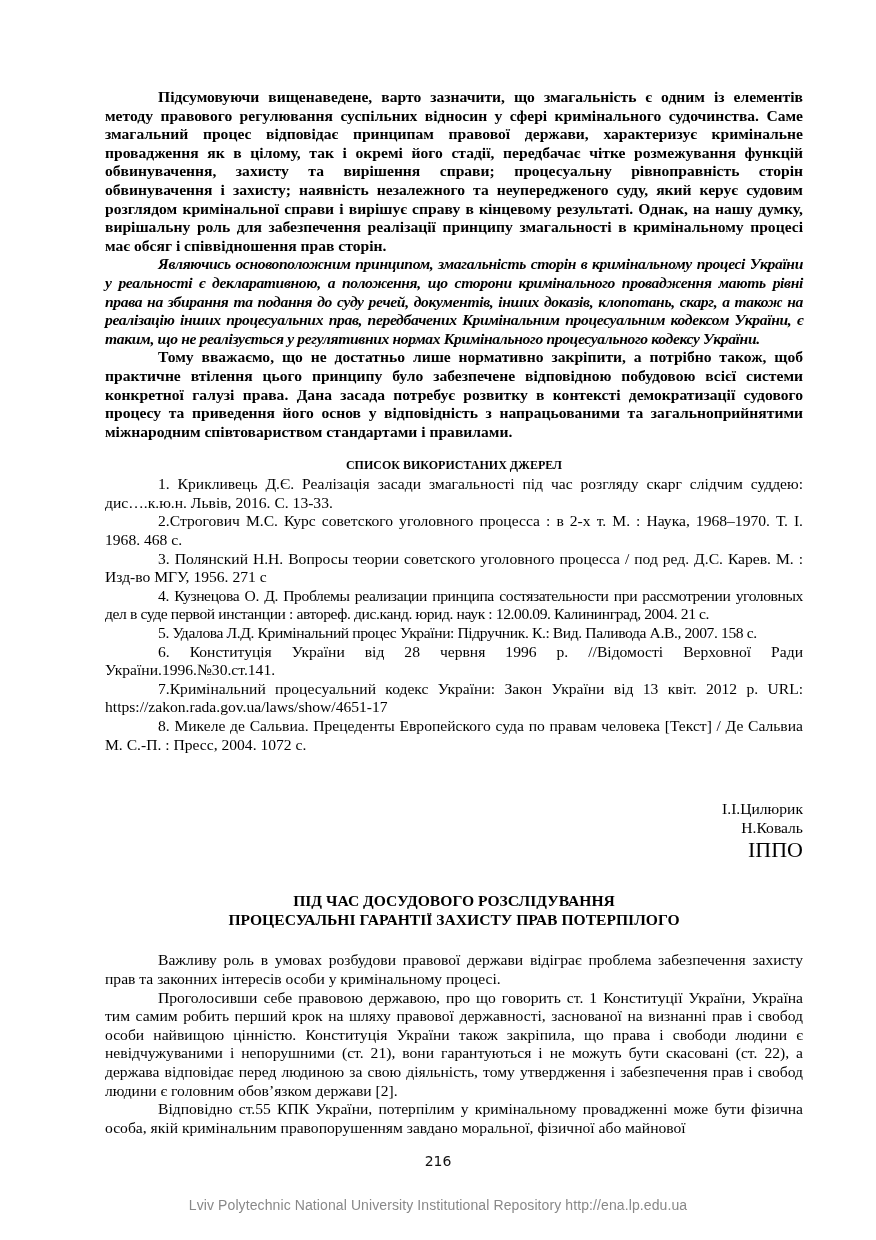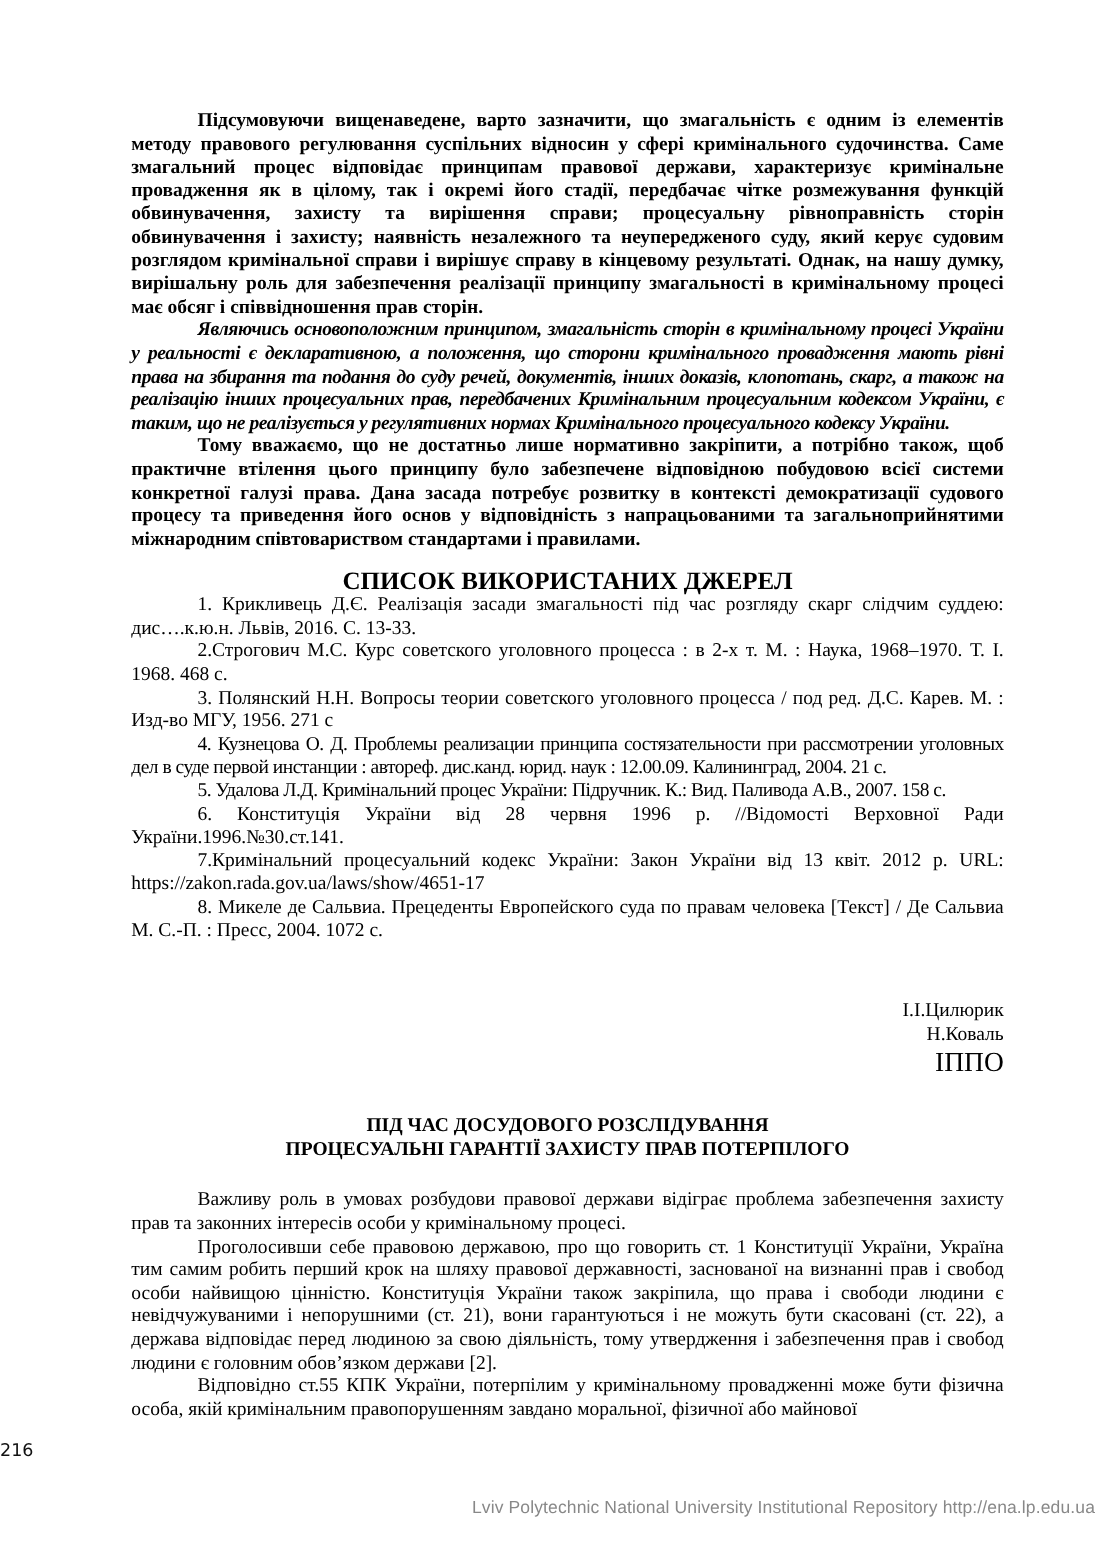--- a/index.html
+++ b/index.html
@@ -1,33 +1,33 @@
 <!DOCTYPE html>
 <html><head>
 <meta charset="utf-8">
 <style>
   html, body { margin: 0; padding: 0; background: #ffffff; }
   body { width: 876px; height: 1240px; position: relative; overflow: hidden; color: #000; }
   .page { position: absolute; left: 105px; top: 88px; width: 698px; font-family: "Liberation Serif", serif; font-size: 15.6px; line-height: 18.6px; }
   .p { text-align: justify; text-indent: 53px; margin: 0; }
   .p.bold { font-weight: bold; }
   .p.condensed { letter-spacing: -0.35px; font-style: italic; }
-  .h-bib { text-align: center; font-weight: bold; font-size: 20px; margin: 15px 0 0 0; line-height: 19px; }
+  .h-bib { text-align: center; font-weight: bold; font-size: 12px; margin: 15px 0 0 0; line-height: 19px; }
   .bib { margin: 0; }
   .bib .ref { text-align: justify; text-indent: 53px; margin: 0; font-weight: normal; }
   .bib .ref.tight { letter-spacing: -0.4px; }
   .authors { margin-top: 46px; text-align: right; }
   .authors .name { font-weight: normal; }
   .authors .aff { font-weight: normal; }
   .authors .big { font-size: 22px; line-height: 26px; font-weight: normal; }
   .article-title { text-align: center; font-weight: bold; margin-top: 28px; font-size: 15.6px; line-height: 19px; }
   .article-body { margin-top: 22px; }
   .article-body .p { font-weight: normal; }
-  .page-number { position: absolute; left: 0; width: 876px; top: 1153px; font-family: "DejaVu Sans", sans-serif; font-size: 14px; color: #111; }
-  .repo-footer { position: absolute; left: 0; width: 876px; top: 1197px; text-align: right; font-family: "Liberation Sans", sans-serif; font-size: 14px; color: #888; letter-spacing: 0.1px; }
+  .page-number { position: absolute; left: 0; width: 876px; top: 1153px; text-align: center; font-family: "DejaVu Sans", sans-serif; font-size: 14px; color: #111; }
+  .repo-footer { position: absolute; left: 0; width: 876px; top: 1197px; text-align: center; font-family: "Liberation Sans", sans-serif; font-size: 14px; color: #888; letter-spacing: 0.1px; }
 </style>
 </head>
 <body>
 
 <div class="page">
 
   <section>
     <p class="p bold">Підсумовуючи вищенаведене, варто зазначити, що змагальність є одним із елементів методу правового регулювання суспільних відносин у сфері кримінального судочинства. Саме змагальний процес відповідає принципам правової держави,  характеризує кримінальне провадження як в цілому, так і окремі його стадії, передбачає чітке розмежування функцій обвинувачення, захисту та вирішення справи; процесуальну рівноправність сторін обвинувачення і захисту; наявність незалежного та неупередженого суду, який керує судовим розглядом кримінальної справи і вирішує справу в кінцевому результаті. Однак, на нашу думку, вирішальну роль для забезпечення реалізації принципу змагальності в кримінальному процесі має обсяг і співвідношення прав сторін.</p>
     <p class="p bold condensed">Являючись основоположним принципом, змагальність сторін в кримінальному процесі України у реальності є декларативною, а положення, що сторони кримінального провадження мають рівні права на збирання та подання до суду речей, документів, інших доказів, клопотань, скарг, а також на реалізацію інших процесуальних прав, передбачених Кримінальним процесуальним кодексом України, є таким, що не реалізується у регулятивних нормах Кримінального процесуального кодексу України.</p>
     <p class="p bold">Тому вважаємо, що не достатньо лише нормативно закріпити, а потрібно також, щоб практичне втілення цього принципу було забезпечене відповідною побудовою всієї системи конкретної галузі права. Дана засада потребує розвитку в контексті демократизації судового процесу та приведення його основ у відповідність з напрацьованими та загальноприйнятими міжнародним співтовариством стандартами і правилами.</p>

